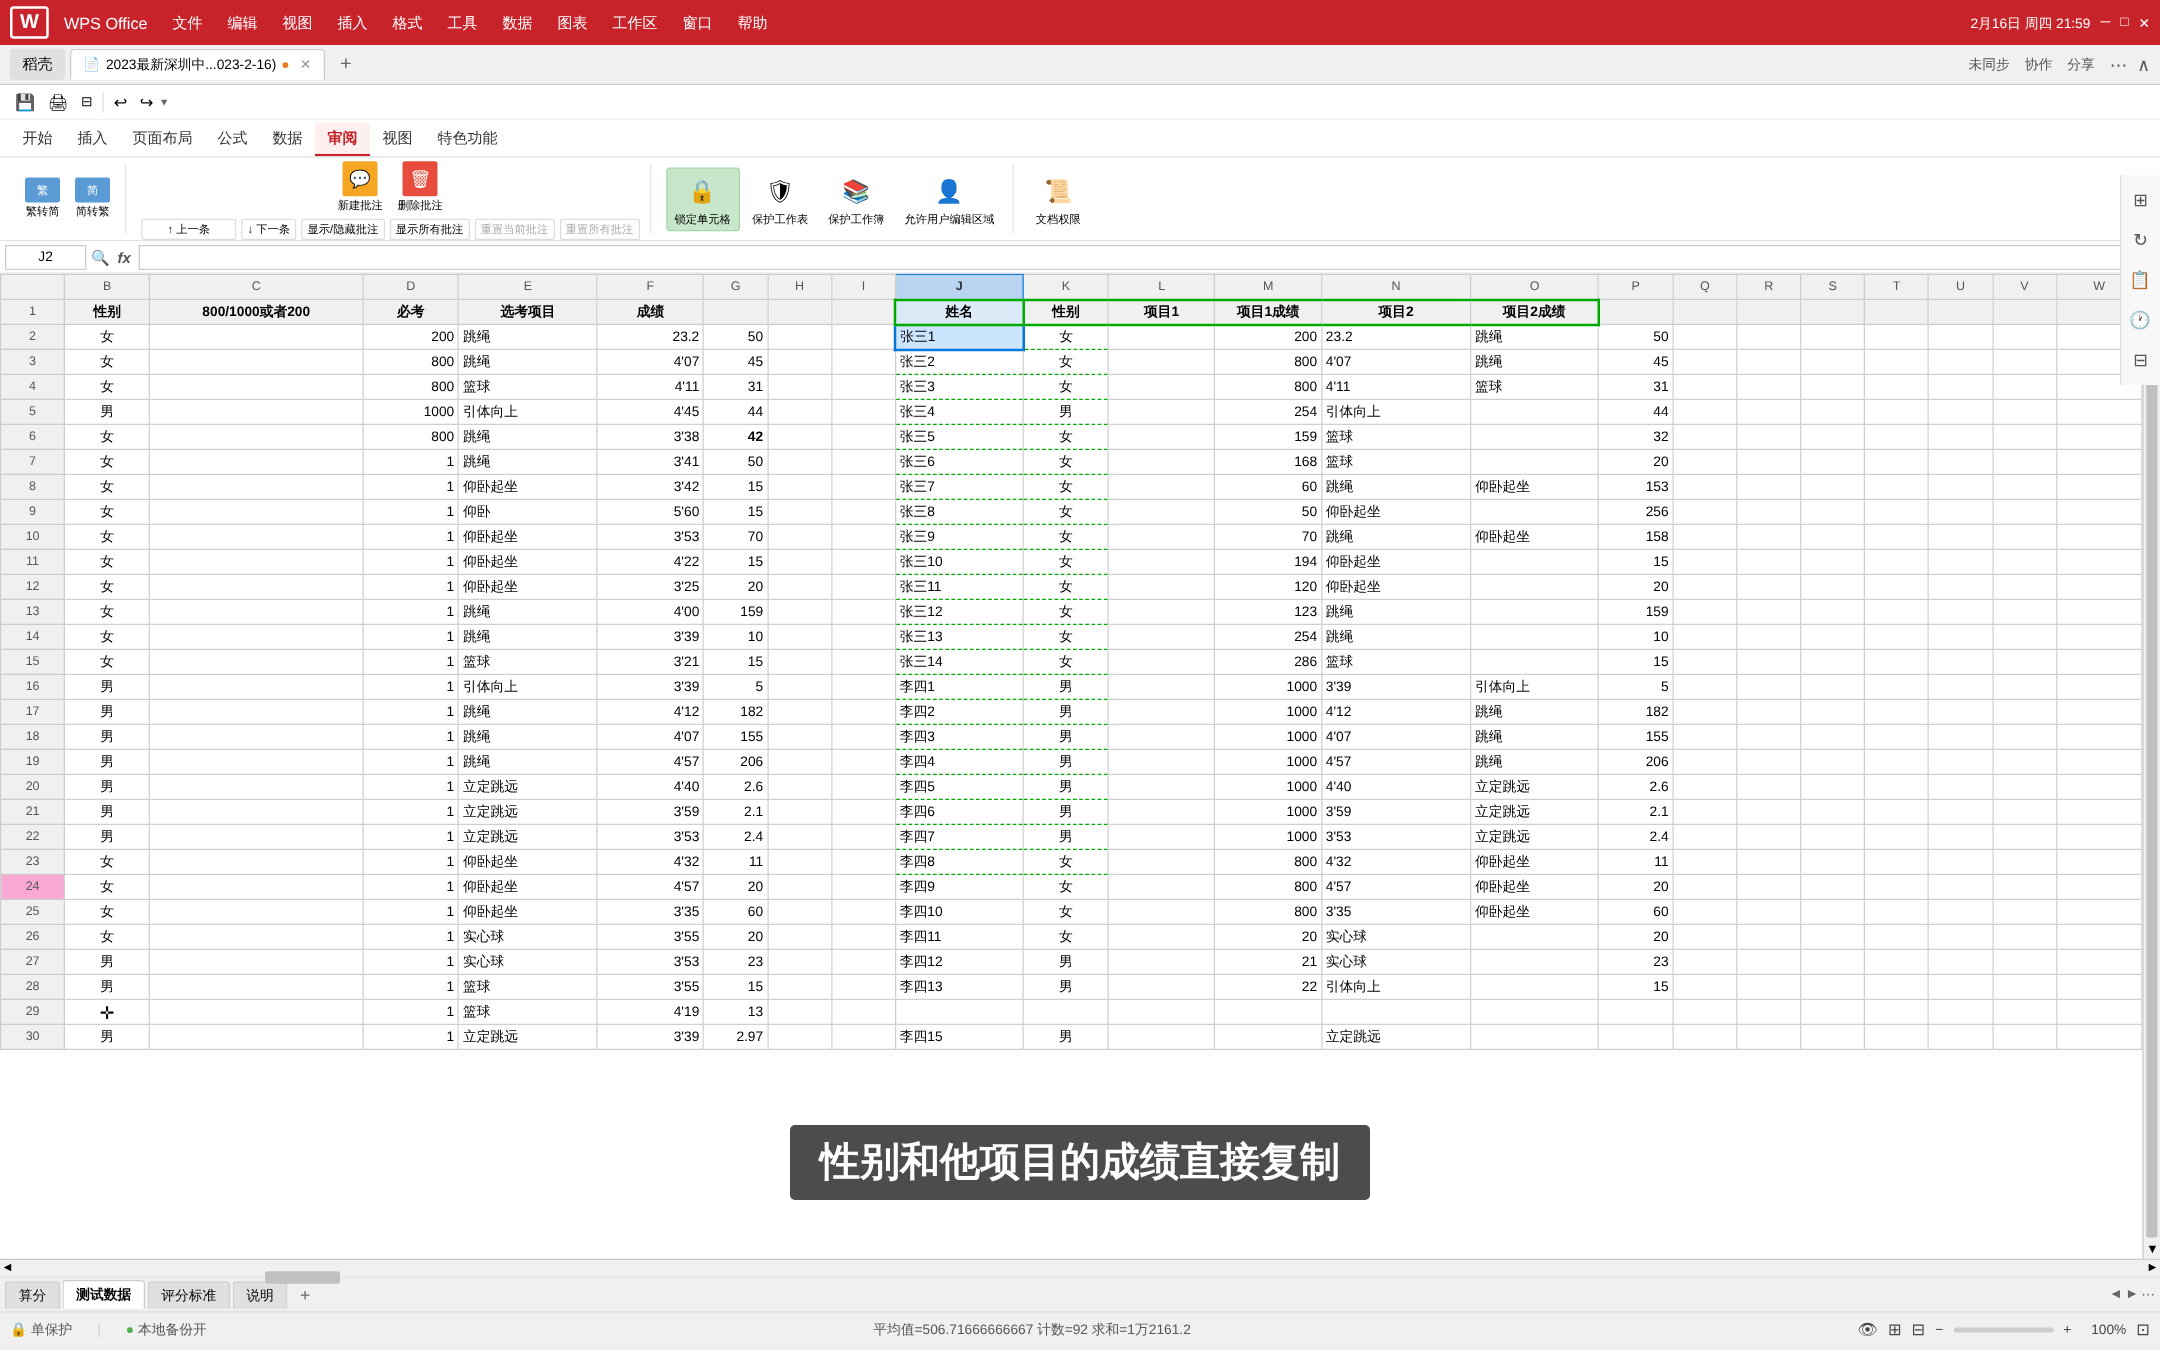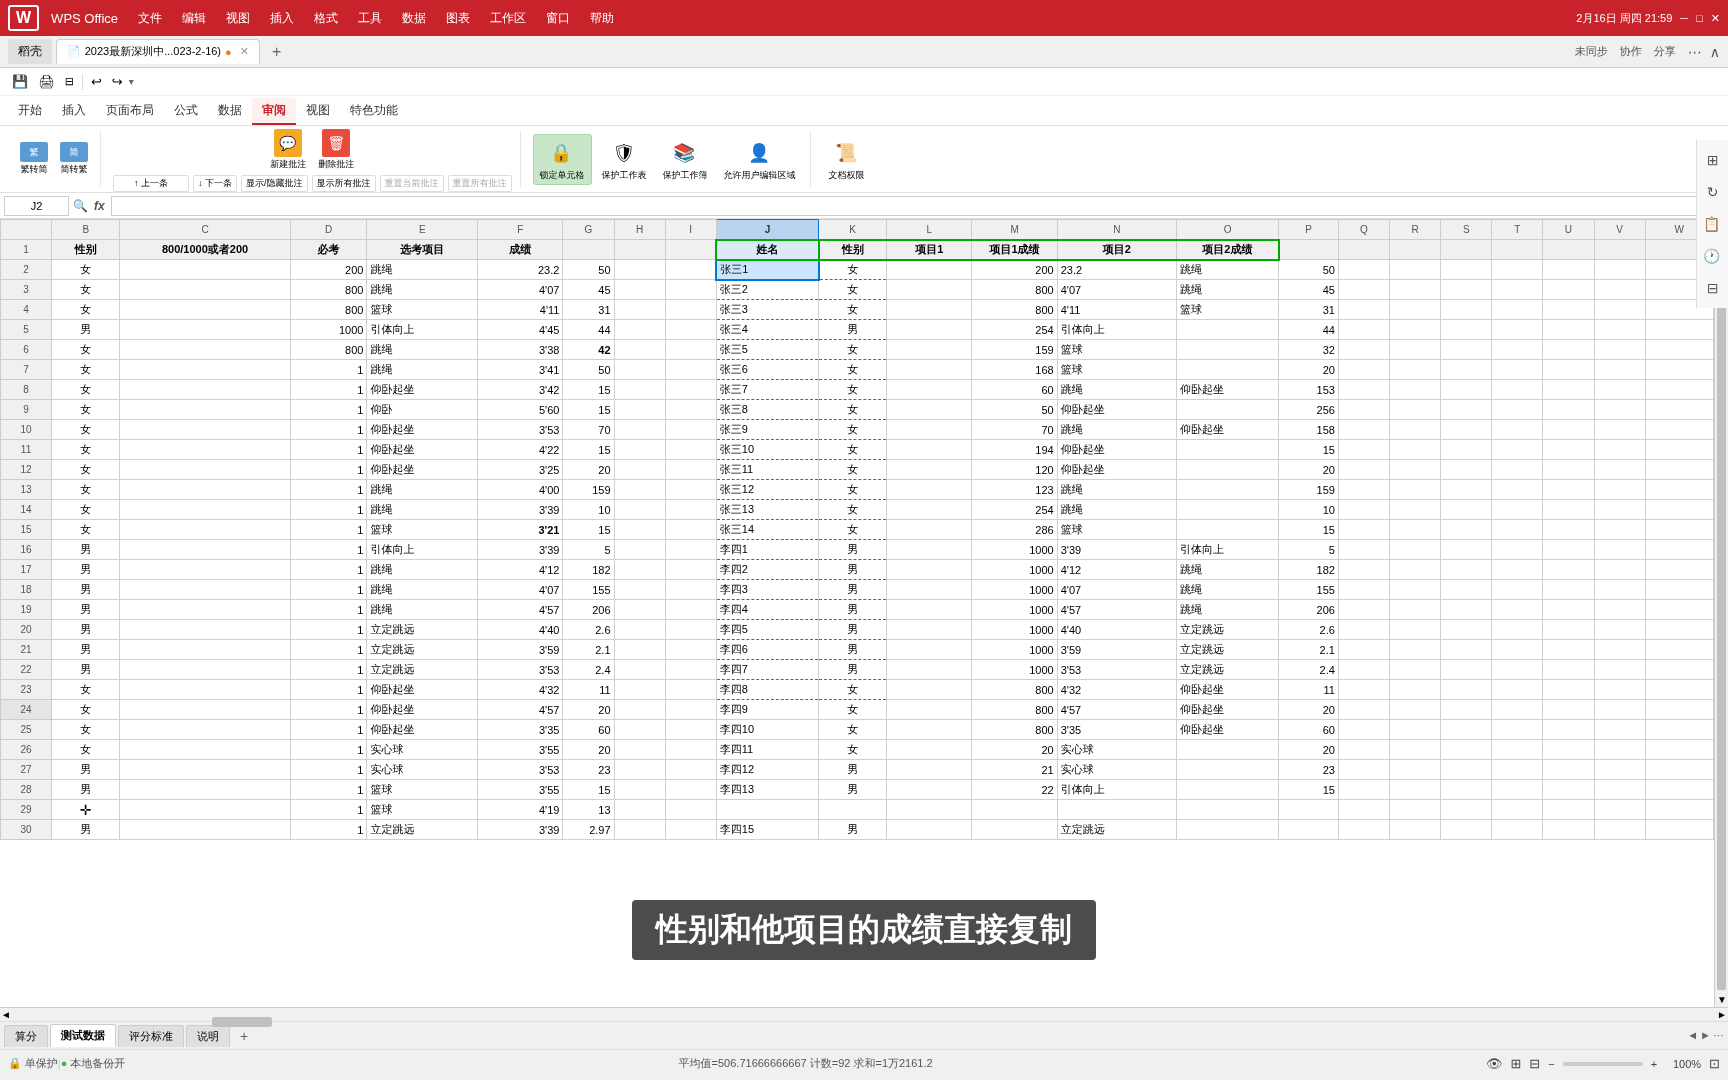--- a/index.html
+++ b/index.html
@@ -587,21 +587,21 @@
               <td style="border: 1px solid rgb(208, 208, 208); height: 20px;"></td>
               <td style="border: 1px solid rgb(208, 208, 208); height: 20px;"></td>
               <td style="border: 1px solid rgb(208, 208, 208); height: 20px;"></td>
             </tr>
             <tr>
               <td style="background: rgb(240, 240, 240); border: 1px solid rgb(204, 204, 204); text-align: center; font-size: 10px; color: rgb(85, 85, 85); height: 20px;">15</td>
               <td style="border: 1px solid rgb(208, 208, 208); height: 20px; padding: 1px 3px; font-size: 11px; text-align: center;">女</td>
               <td style="border: 1px solid rgb(208, 208, 208); height: 20px; padding: 1px 3px; font-size: 11px;"></td>
               <td style="border: 1px solid rgb(208, 208, 208); height: 20px; padding: 1px 3px; font-size: 11px; text-align: right;">1</td>
               <td style="border: 1px solid rgb(208, 208, 208); height: 20px; padding: 1px 3px; font-size: 11px;">篮球</td>
-              <td style="border: 1px solid rgb(208, 208, 208); height: 20px; padding: 1px 3px; font-size: 11px; text-align: right; font-weight: bold;">3'21</td>
+              <td style="border: 1px solid rgb(208, 208, 208); height: 20px; padding: 1px 3px; font-size: 11px; text-align: right;">3'21</td>
               <td style="border: 1px solid rgb(208, 208, 208); height: 20px; padding: 1px 3px; font-size: 11px; text-align: right;">15</td>
               <td style="border: 1px solid rgb(208, 208, 208); height: 20px;"></td>
               <td style="border: 1px solid rgb(208, 208, 208); height: 20px;"></td>
               <td style="border: 1px dashed rgb(0, 170, 0); height: 20px; padding: 1px 3px; font-size: 11px;">张三14</td>
               <td style="border-width: 1px; border-style: dashed solid; border-color: rgb(0, 170, 0) rgb(208, 208, 208); height: 20px; padding: 1px 3px; font-size: 11px; text-align: center;">女</td>
               <td style="border: 1px solid rgb(208, 208, 208); height: 20px; padding: 1px 3px; font-size: 11px;"></td>
               <td style="border: 1px solid rgb(208, 208, 208); height: 20px; padding: 1px 3px; font-size: 11px; text-align: right;">286</td>
               <td style="border: 1px solid rgb(208, 208, 208); height: 20px; padding: 1px 3px; font-size: 11px;">篮球</td>
               <td style="border: 1px solid rgb(208, 208, 208); height: 20px; padding: 1px 3px; font-size: 11px;"></td>
               <td style="border: 1px solid rgb(208, 208, 208); height: 20px; padding: 1px 3px; font-size: 11px; text-align: right;">15</td>
@@ -807,21 +807,21 @@
               <td style="border: 1px solid rgb(208, 208, 208); height: 20px; padding: 1px 3px; font-size: 11px; text-align: right;">11</td>
               <td style="border: 1px solid rgb(208, 208, 208); height: 20px;"></td>
               <td style="border: 1px solid rgb(208, 208, 208); height: 20px;"></td>
               <td style="border: 1px solid rgb(208, 208, 208); height: 20px;"></td>
               <td style="border: 1px solid rgb(208, 208, 208); height: 20px;"></td>
               <td style="border: 1px solid rgb(208, 208, 208); height: 20px;"></td>
               <td style="border: 1px solid rgb(208, 208, 208); height: 20px;"></td>
               <td style="border: 1px solid rgb(208, 208, 208); height: 20px;"></td>
             </tr>
             <tr>
-              <td style="background: #e5e5e5; border: 1px solid rgb(204, 204, 204); text-align: center; font-size: 10px; color: rgb(85, 85, 85); height: 20px;">24</td>
+              <td style="background: #f9a8d4; border: 1px solid rgb(204, 204, 204); text-align: center; font-size: 10px; color: rgb(85, 85, 85); height: 20px;">24</td>
               <td style="border: 1px solid rgb(208, 208, 208); height: 20px; padding: 1px 3px; font-size: 11px; text-align: center;">女</td>
               <td style="border: 1px solid rgb(208, 208, 208); height: 20px; padding: 1px 3px; font-size: 11px;"></td>
               <td style="border: 1px solid rgb(208, 208, 208); height: 20px; padding: 1px 3px; font-size: 11px; text-align: right;">1</td>
               <td style="border: 1px solid rgb(208, 208, 208); height: 20px; padding: 1px 3px; font-size: 11px;">仰卧起坐</td>
               <td style="border: 1px solid rgb(208, 208, 208); height: 20px; padding: 1px 3px; font-size: 11px; text-align: right;">4'57</td>
               <td style="border: 1px solid rgb(208, 208, 208); height: 20px; padding: 1px 3px; font-size: 11px; text-align: right;">20</td>
               <td style="border: 1px solid rgb(208, 208, 208); height: 20px;"></td>
               <td style="border: 1px solid rgb(208, 208, 208); height: 20px;"></td>
               <td style="border: 1px dashed rgb(0, 170, 0); height: 20px; padding: 1px 3px; font-size: 11px;">李四9</td>
               <td style="border-width: 1px; border-style: dashed solid; border-color: rgb(0, 170, 0) rgb(208, 208, 208); height: 20px; padding: 1px 3px; font-size: 11px; text-align: center;">女</td>
@@ -1018,21 +1018,21 @@
   </div>
 
   <div style="display:flex; gap:2px; padding:0 4px;">
     <span style="cursor:pointer; font-size:11px; color:#666;">◄</span>
     <span style="cursor:pointer; font-size:11px; color:#666;">►</span>
     <span style="cursor:pointer; font-size:11px; color:#666;">⋯</span>
   </div>
 </div>
 
 <div id="statusbar" style="height:28px; background:#f0f0f0; border-top:1px solid #ddd; display:flex; align-items:center; padding:0 8px; font-size:11px; gap:8px; justify-content:space-between;">
-  <div style="display:flex; align-items:center; gap:0;">
+  <div style="display:flex; align-items:center; gap:20px;">
     <span style="color:#555;">
       <span>🔒</span>
       <span>单保护</span>
     </span>
     <span style="color:#ccc;">|</span>
     <span style="color:#555;">
       <span style="color:#4caf50;">●</span>
       <span>本地备份开</span>
     </span>
   </div>

